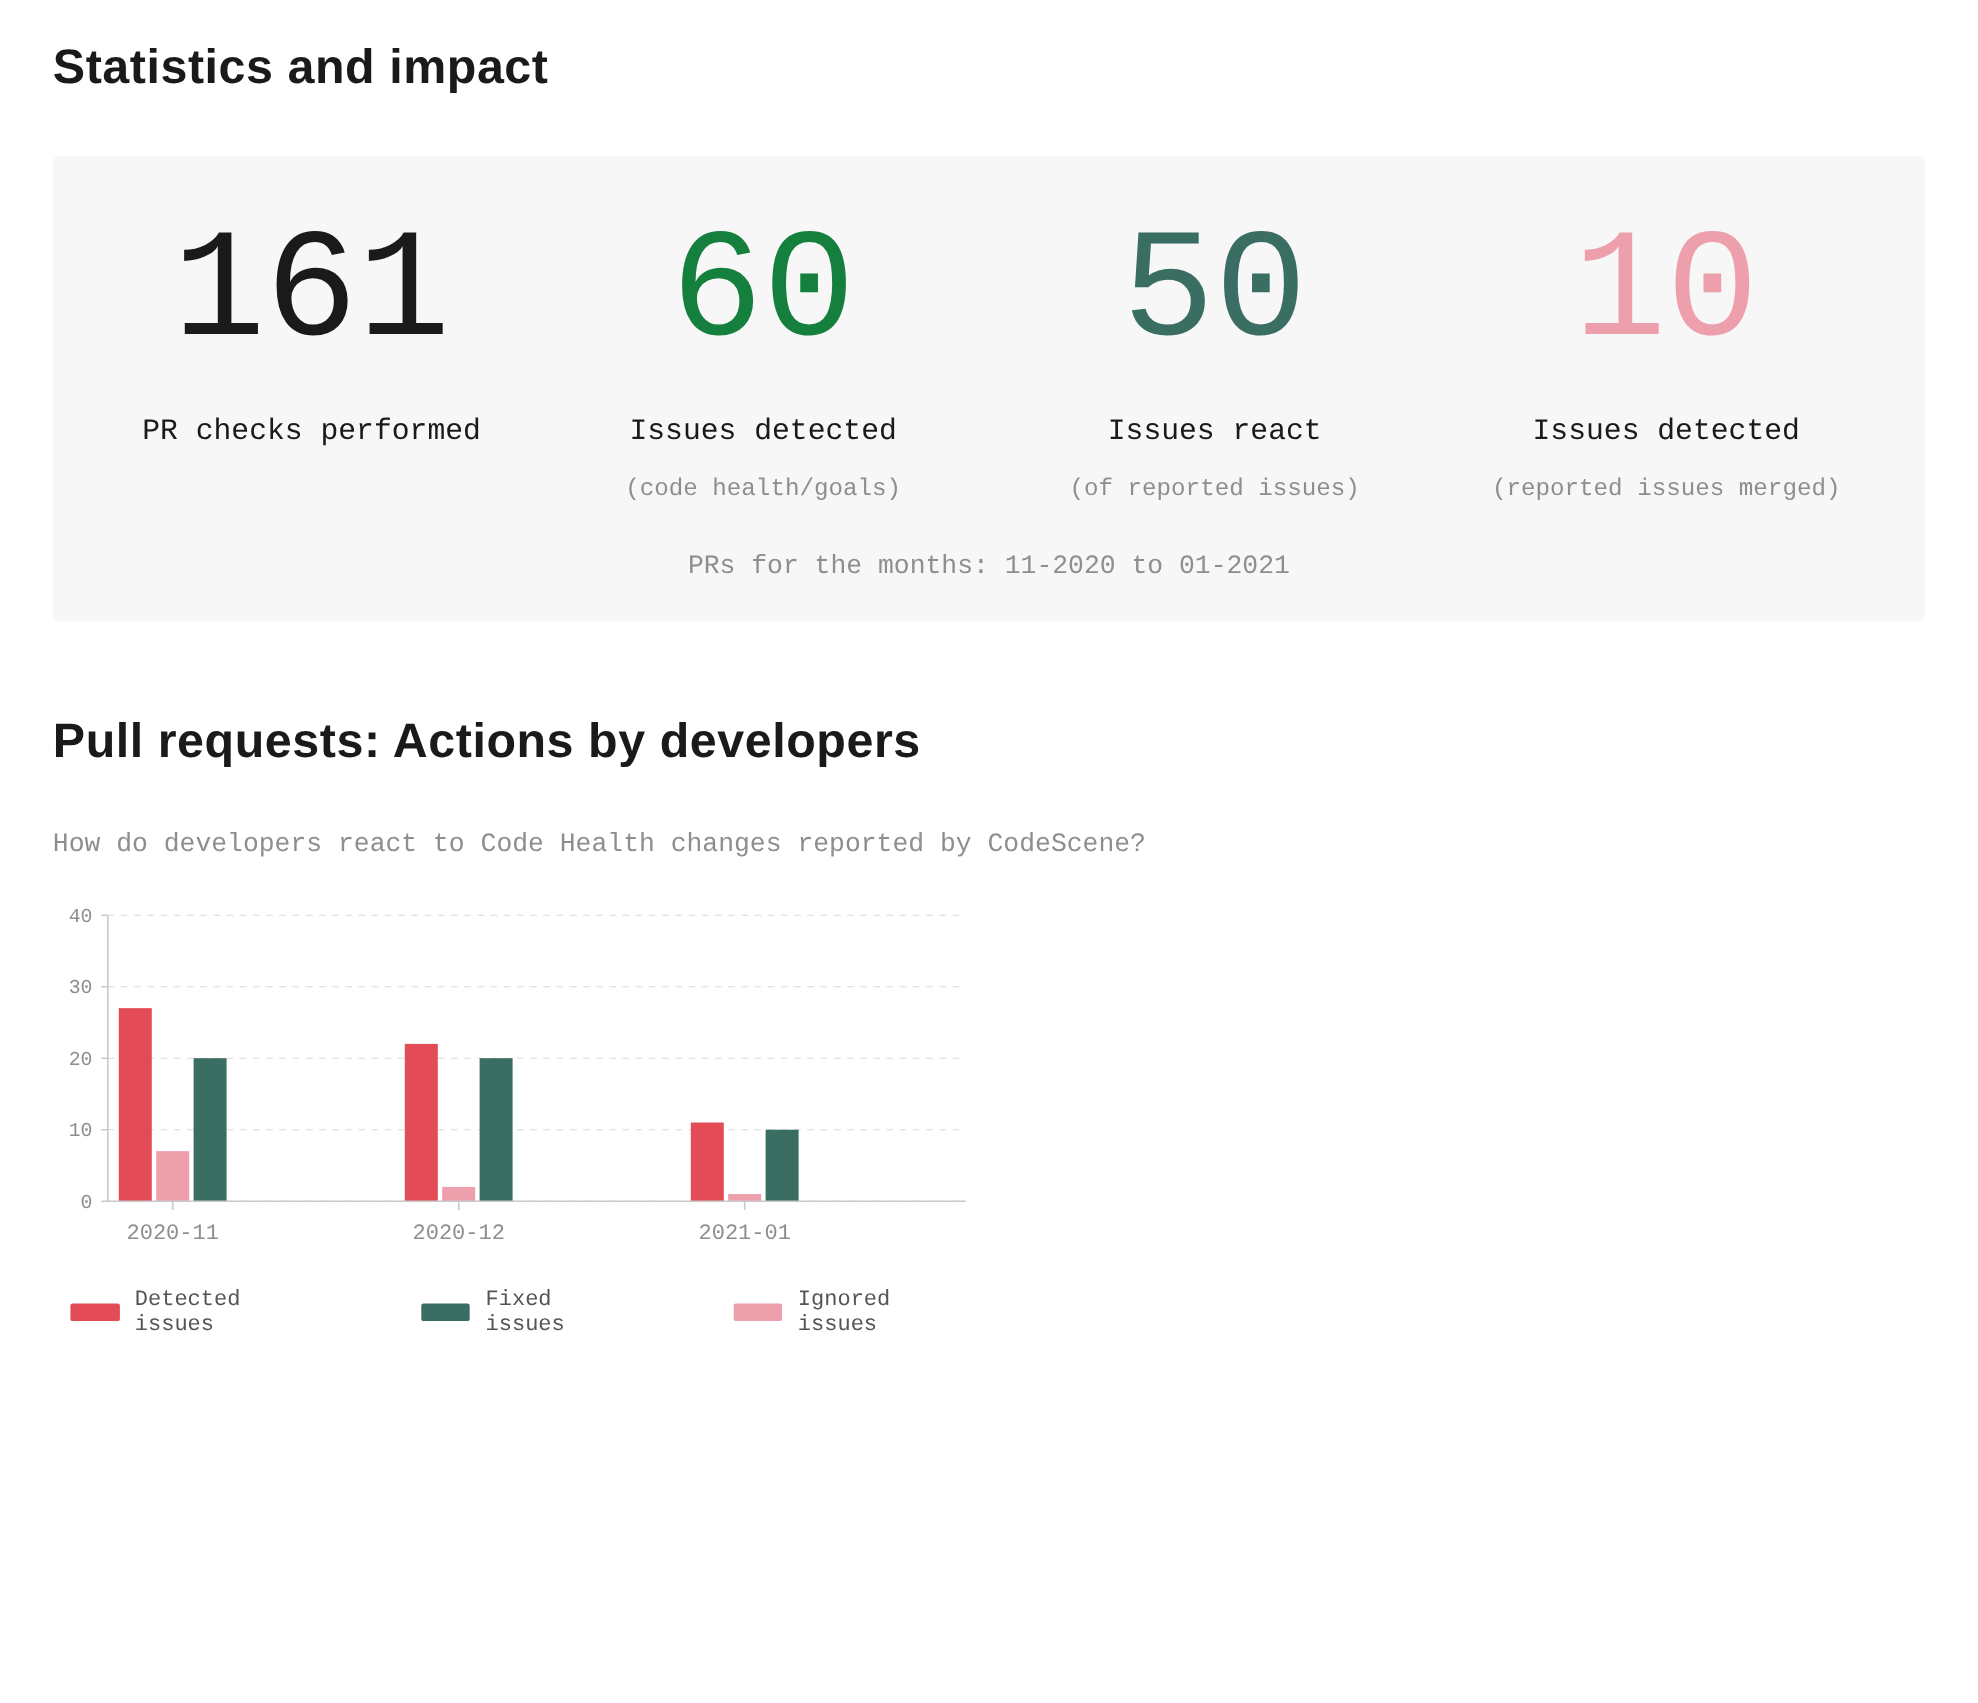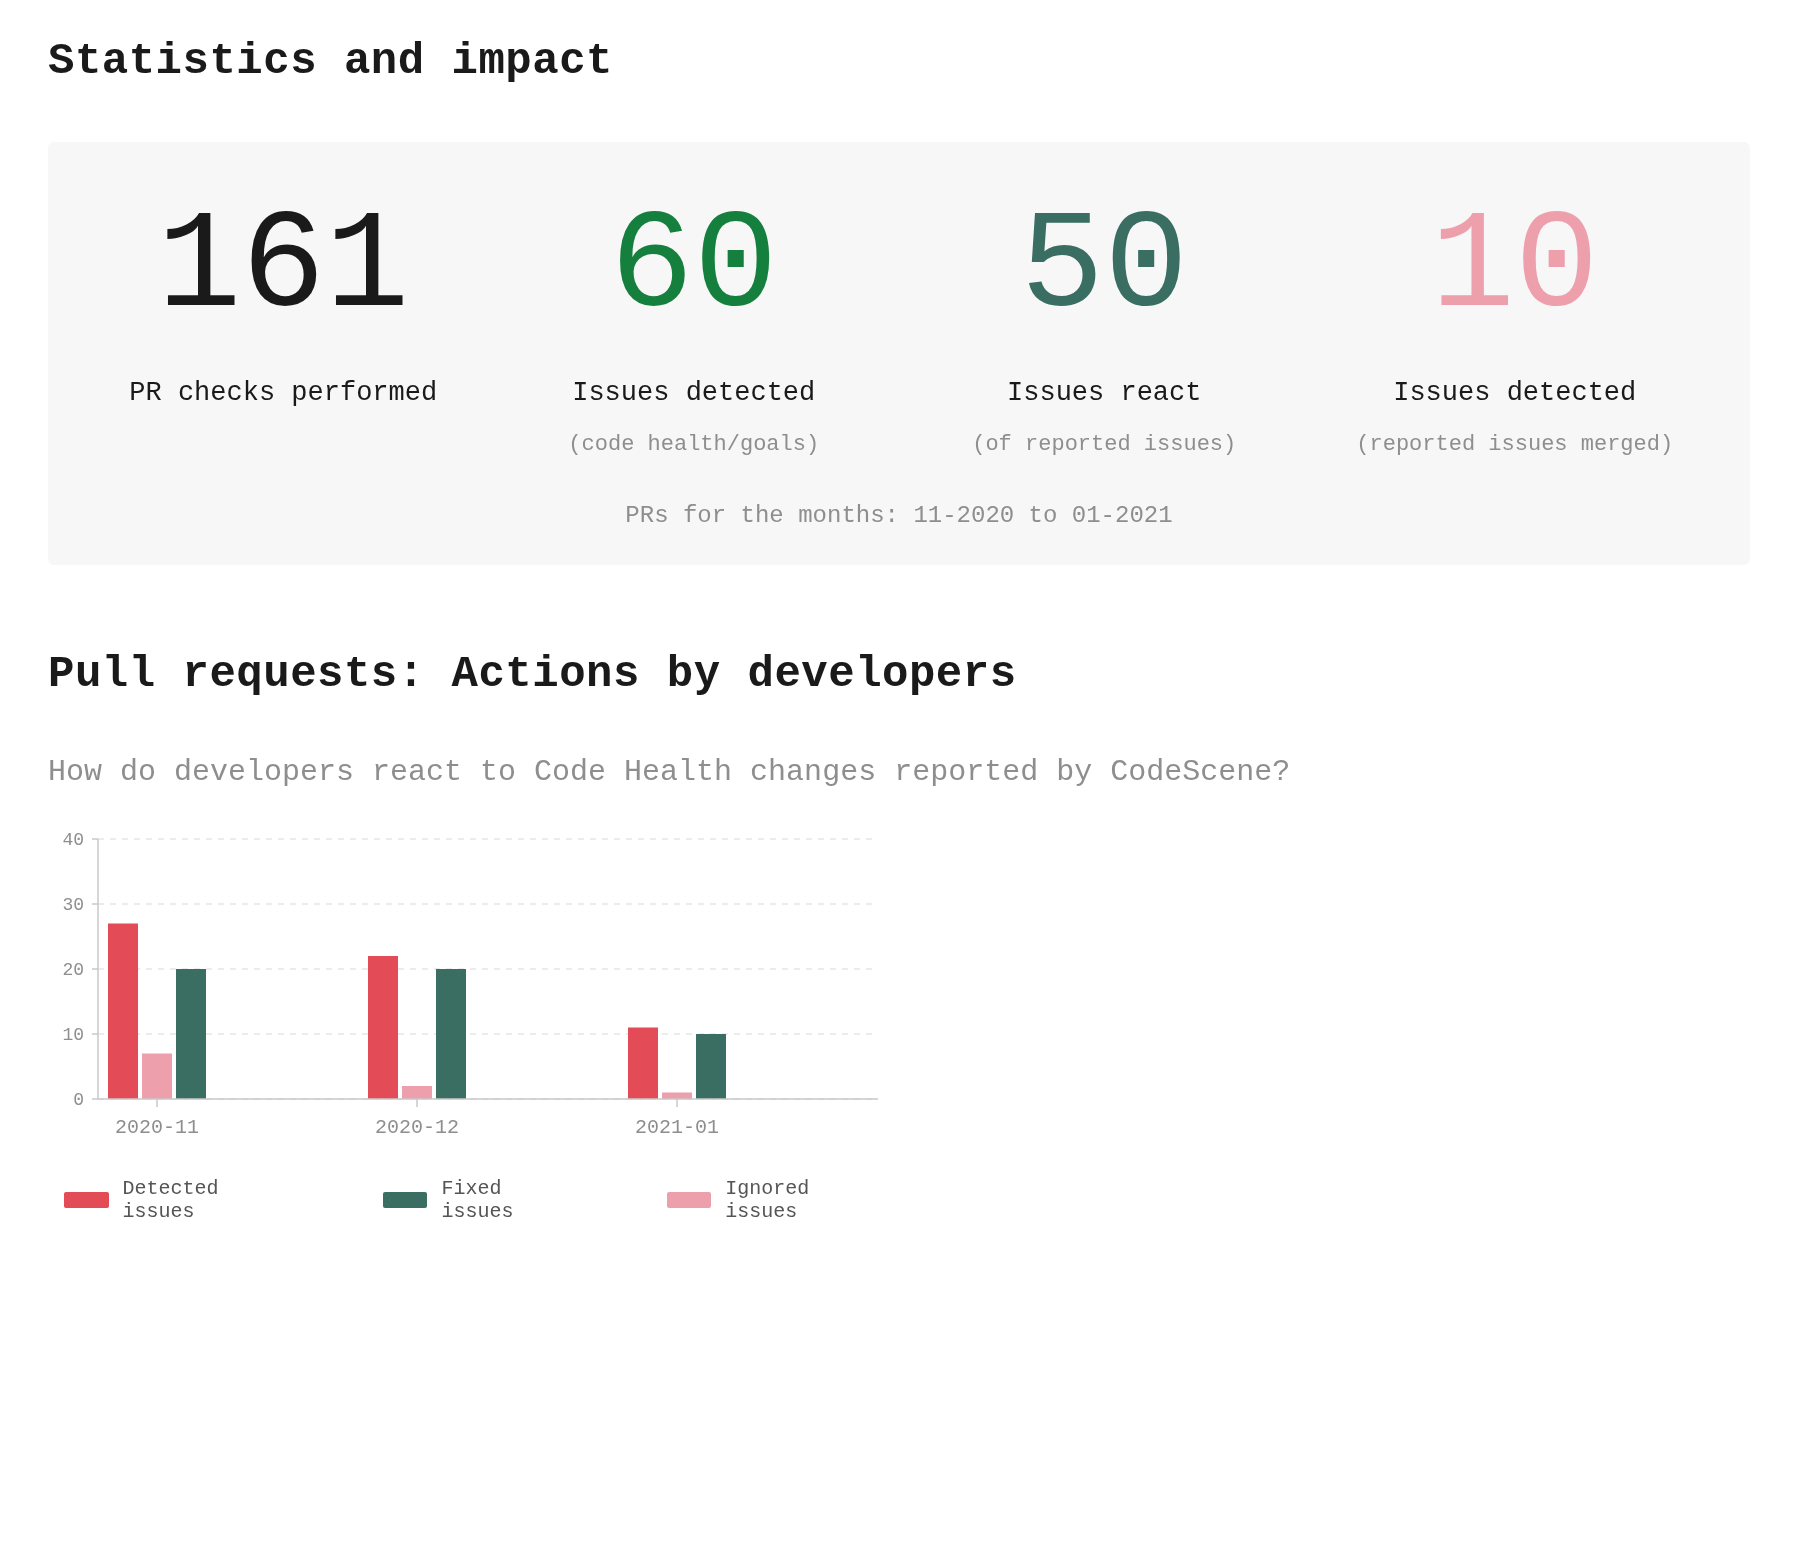--- a/index.html
+++ b/index.html
@@ -15,21 +15,21 @@
   * { box-sizing: border-box; }
   body {
     margin: 0;
     padding: 36px 48px;
     font-family: var(--mono);
     color: var(--black);
     background: #fff;
     font-size: 20px;
   }
   h1.section {
-    font-family: Liberation Mono, monospace;
+    font-family: Liberation Sans, sans-serif;
     font-weight: 700;
     font-size: 44px;
     letter-spacing: 0.5px;
     margin: 0 0 56px 0;
   }
   .stats-panel {
     background: var(--grey-bg);
     border-radius: 6px;
     padding: 56px 40px 36px 40px;
     margin-bottom: 84px;
@@ -63,21 +63,21 @@
     white-space: nowrap;
   }
   .stat-sub.empty { min-height: 28px; }
   .stats-footer {
     text-align: center;
     font-size: 24px;
     color: var(--grey-text);
     margin-top: 42px;
   }
   .chart-subtitle {
-    font-size: 30px;
+    font-size: 24px;
     color: var(--grey-text);
     margin: 56px 0 40px 0;
   }
   .chart-wrap {
     width: 840px;
   }
   .chart-svg { display: block; }
   .legend {
     display: flex;
     gap: 70px;

